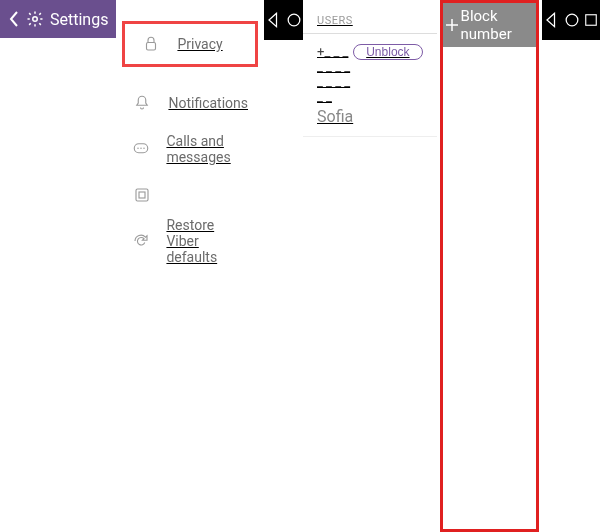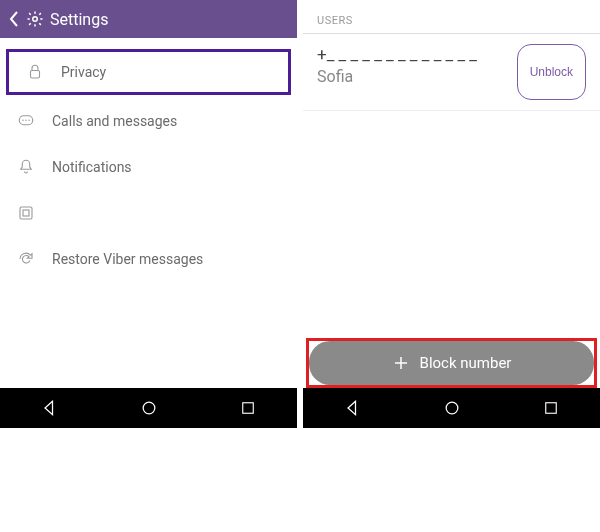--- a/index.html
+++ b/index.html
@@ -6,95 +6,94 @@
   body {
     width: 600px;
     height: 532px;
     font-family: -apple-system, Roboto, Arial, sans-serif;
     background: #fff;
     display: flex;
     gap: 6px;
   }
   .phone {
     width: 297px;
-    height: 428px;
+    height: 532px;
     background: #fff;
     display: flex;
-    flex-direction: column;
+    flex-direction: row;
     position: relative;
   }
   .header {
     background: #6A4F8E;
     color: #fff;
     height: 38px;
     display: flex;
     align-items: center;
     padding: 0 8px;
     font-size: 16px;
   }
   .header .icon { display: inline-flex; align-items: center; margin-right: 6px; }
-  .content { flex: 1; background: #fff; position: relative; }
+  .content { flex: 1; background: #fff; position: relative; text-decoration: underline; }
   .menu { padding-top: 8px; }
   .menu-item {
     display: flex;
     align-items: center;
     height: 46px;
     padding: 0 16px;
     color: #6b6b6b;
     font-size: 14px;
   }
   .menu-item .mi-icon {
     width: 20px; height: 20px;
     margin-right: 16px;
     display: flex; align-items: center; justify-content: center;
     color: #9a9a9a;
   }
   .highlight-red {
-    border: 3px solid #4c1d95;
-    margin: 3px 6px;
+    border: 3px solid #ef4444;
+    margin: 13px 6px;
     height: 46px;
   }
   .section-header {
     font-size: 11px;
     color: #9a9a9a;
     padding: 14px 14px 6px 14px;
     border-bottom: 1px solid #ddd;
     letter-spacing: 0.5px;
   }
   .user-row {
     display: flex;
     align-items: flex-start;
     padding: 10px 14px;
     border-bottom: 1px solid #eee;
   }
   .user-info { flex: 1; }
-  .user-number { font-size: 17px; color: #444; }
+  .user-number { font-size: 13px; color: #444; }
   .user-name { font-size: 16px; color: #888; margin-top: 3px; }
   .unblock-btn {
     border: 1px solid #7d5ba6;
     color: #7d5ba6;
     background: transparent;
     border-radius: 14px;
-    padding: 20px 12px;
+    padding: 0 12px;
     font-size: 12px;
   }
   .block-bar-wrap {
     border: 3px solid #E02020;
     margin: 0 3px 0 3px;
   }
   .block-bar {
     background: #8a8a8a;
     color: #fff;
     height: 44px;
     display: flex;
     align-items: center;
     justify-content: center;
     font-size: 15px;
-    gap: 10px;
-    border-radius: 21px;
+    gap: 0;
   }
   .navbar {
     background: #000;
     height: 40px;
     display: flex;
     align-items: center;
     justify-content: space-around;
   }
   .navbar .nav-icon { color: #fff; }
   svg { display: block; }
@@ -126,57 +125,57 @@
               <rect x="6" y="10" width="12" height="10" rx="2" fill="none" stroke="#9a9a9a" stroke-width="1.5"></rect>
               <path d="M8 10V7a4 4 0 0 1 8 0v3" fill="none" stroke="#9a9a9a" stroke-width="1.5"></path>
             </svg>
         </span>
         <span>Privacy</span>
       </div>
 
       <div class="menu-item">
         <span class="mi-icon">
           <svg width="18" height="18" viewBox="0 0 24 24">
+              <path d="M12 3a5 5 0 0 0-5 5v4l-2 3h14l-2-3V8a5 5 0 0 0-5-5z" fill="none" stroke="#9a9a9a" stroke-width="1.5"></path>
+              <path d="M10 18a2 2 0 0 0 4 0" fill="none" stroke="#9a9a9a" stroke-width="1.5"></path>
+            </svg>
+        </span>
+        <span>Notifications</span>
+      </div>
+
+      <div class="menu-item">
+        <span class="mi-icon">
+          <svg width="18" height="18" viewBox="0 0 24 24">
               <rect x="3" y="5" width="18" height="12" rx="6" fill="none" stroke="#9a9a9a" stroke-width="1.5"></rect>
               <circle cx="8" cy="11" r="1" fill="#9a9a9a"></circle>
               <circle cx="12" cy="11" r="1" fill="#9a9a9a"></circle>
               <circle cx="16" cy="11" r="1" fill="#9a9a9a"></circle>
             </svg>
         </span>
         <span>Calls and messages</span>
       </div>
 
-      <div class="menu-item">
-        <span class="mi-icon">
-          <svg width="18" height="18" viewBox="0 0 24 24">
-              <path d="M12 3a5 5 0 0 0-5 5v4l-2 3h14l-2-3V8a5 5 0 0 0-5-5z" fill="none" stroke="#9a9a9a" stroke-width="1.5"></path>
-              <path d="M10 18a2 2 0 0 0 4 0" fill="none" stroke="#9a9a9a" stroke-width="1.5"></path>
-            </svg>
-        </span>
-        <span>Notifications</span>
-      </div>
-
 
       <div class="menu-item">
         <span class="mi-icon">
           <svg width="18" height="18" viewBox="0 0 24 24">
               <rect x="4" y="4" width="16" height="16" rx="2" fill="none" stroke="#9a9a9a" stroke-width="1.5"></rect>
               <rect x="8" y="8" width="8" height="8" fill="none" stroke="#9a9a9a" stroke-width="1.5"></rect>
             </svg>
         </span>
       </div>
 
 
       <div class="menu-item">
         <span class="mi-icon">
           <svg width="18" height="18" viewBox="0 0 24 24">
               <path d="M4 12a8 8 0 0 1 14-5l2-2v6h-6l2-2a5 5 0 1 0 1 5" fill="none" stroke="#9a9a9a" stroke-width="1.5"></path>
             </svg>
         </span>
-        <span>Restore Viber messages</span>
+        <span>Restore Viber defaults</span>
       </div>
 
     </div>
   </div>
   <div class="navbar">
     <span class="nav-icon">
       <svg width="20" height="20" viewBox="0 0 24 24">
           <path d="M15 4 L6 12 L15 20 Z" fill="none" stroke="#fff" stroke-width="1.5"></path>
         </svg>
     </span>

